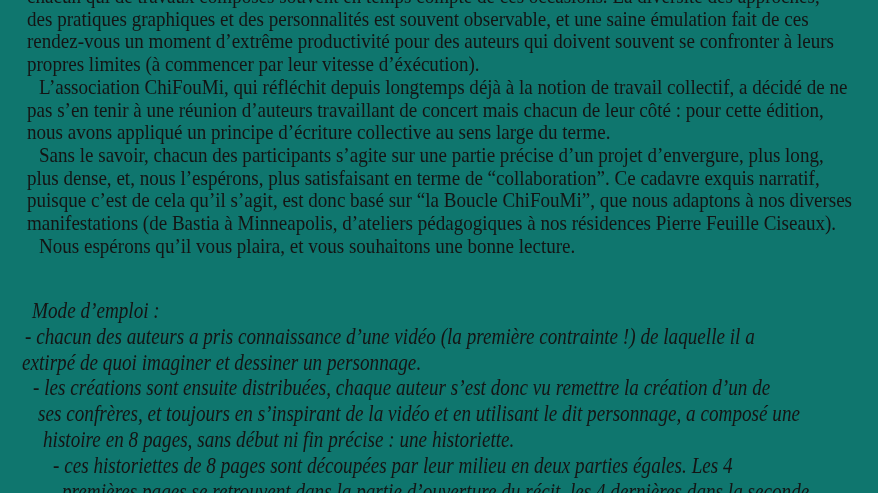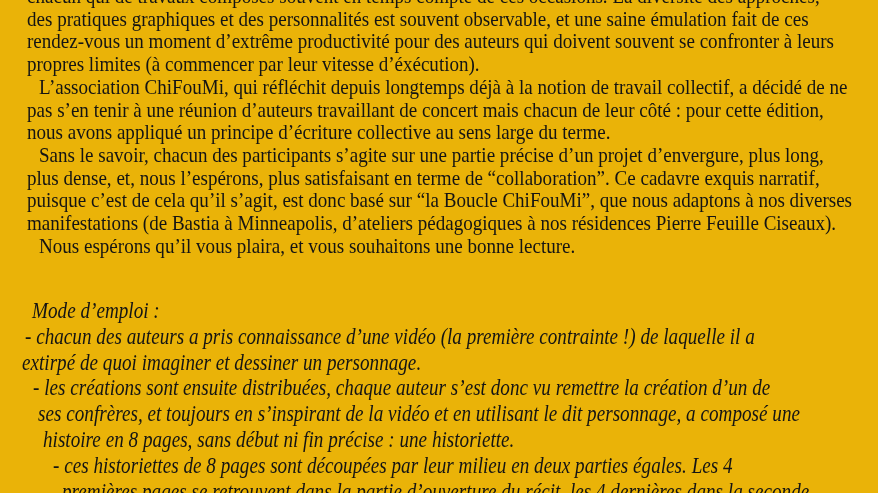--- a/index.html
+++ b/index.html
@@ -7,21 +7,21 @@
     width: 878px;
     height: 493px;
     position: relative;
     overflow: hidden;
     background: #ffffff;
     font-family: "Liberation Serif", "DejaVu Serif", serif;
   }
   .page {
     position: absolute;
     inset: 0;
-    background: #eab308;
+    background: #0f766e;
   }
   .textblock {
     position: absolute;
     left: 0;
     width: 878px;
     color: #141414;
   }
   .textblock .line {
     white-space: nowrap;
     transform-origin: 0 0;

